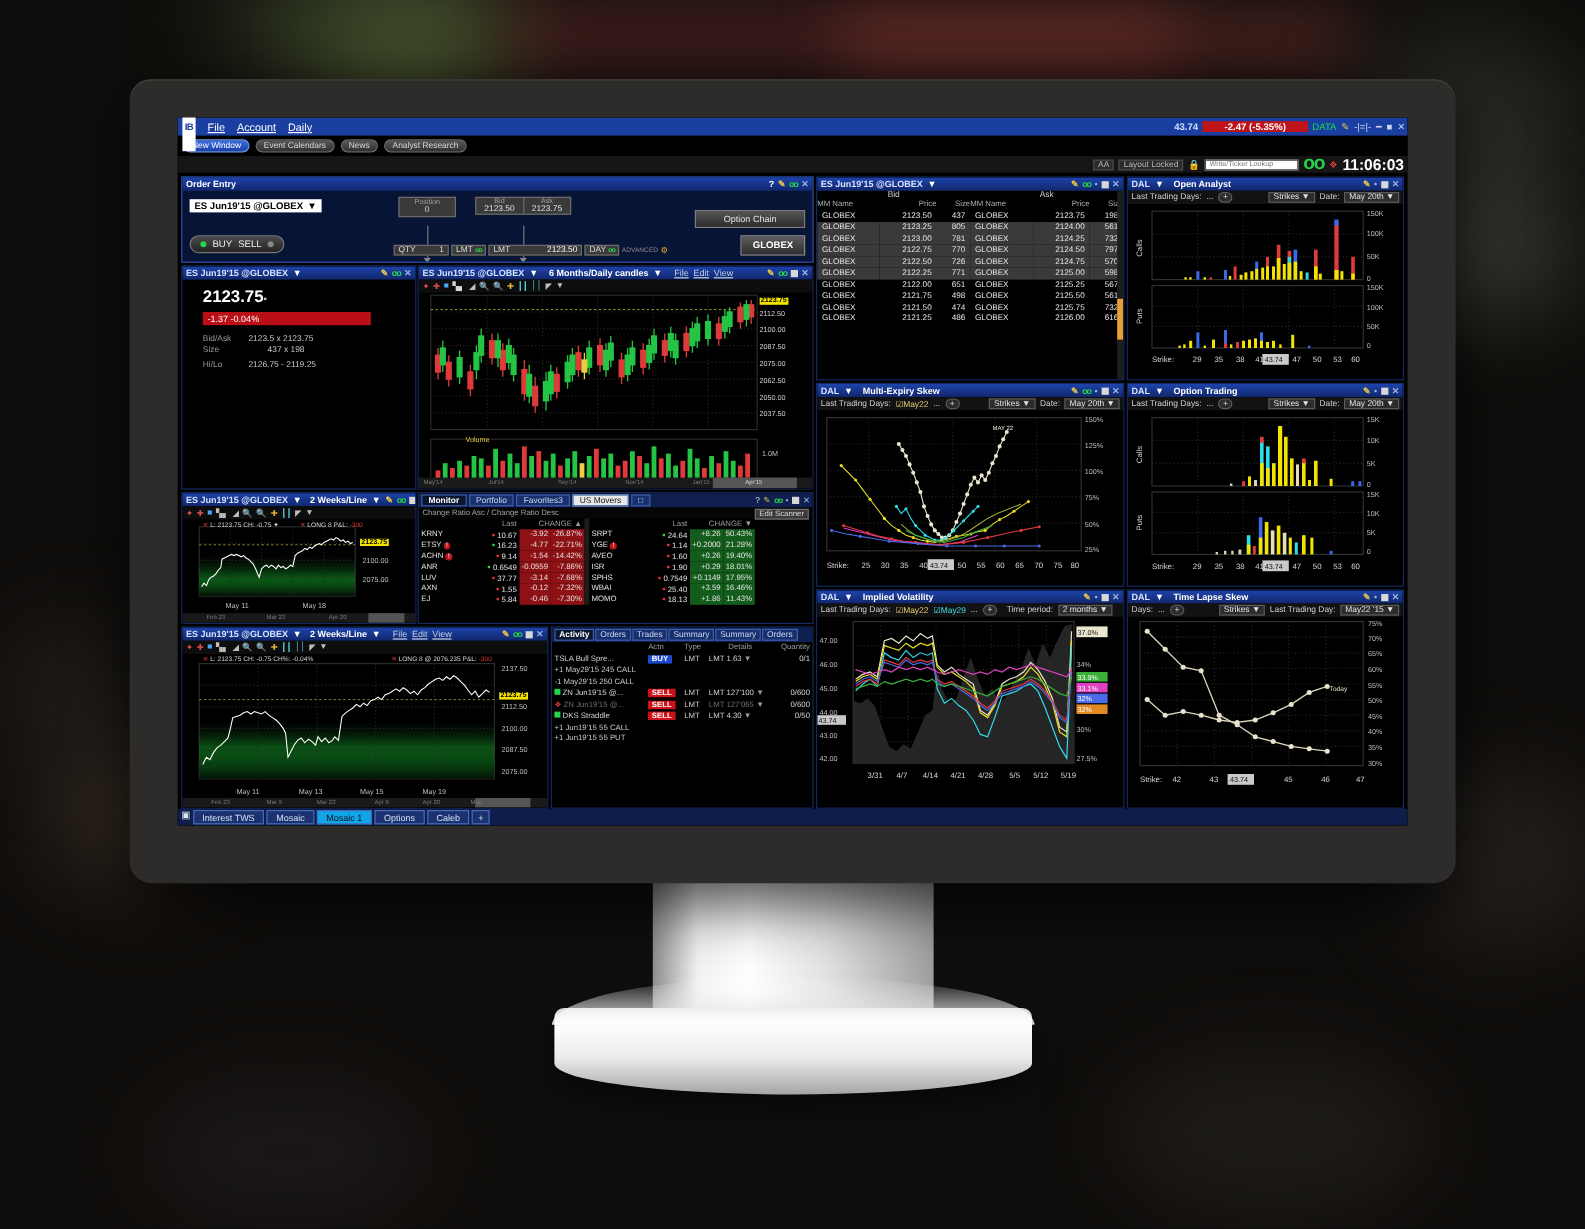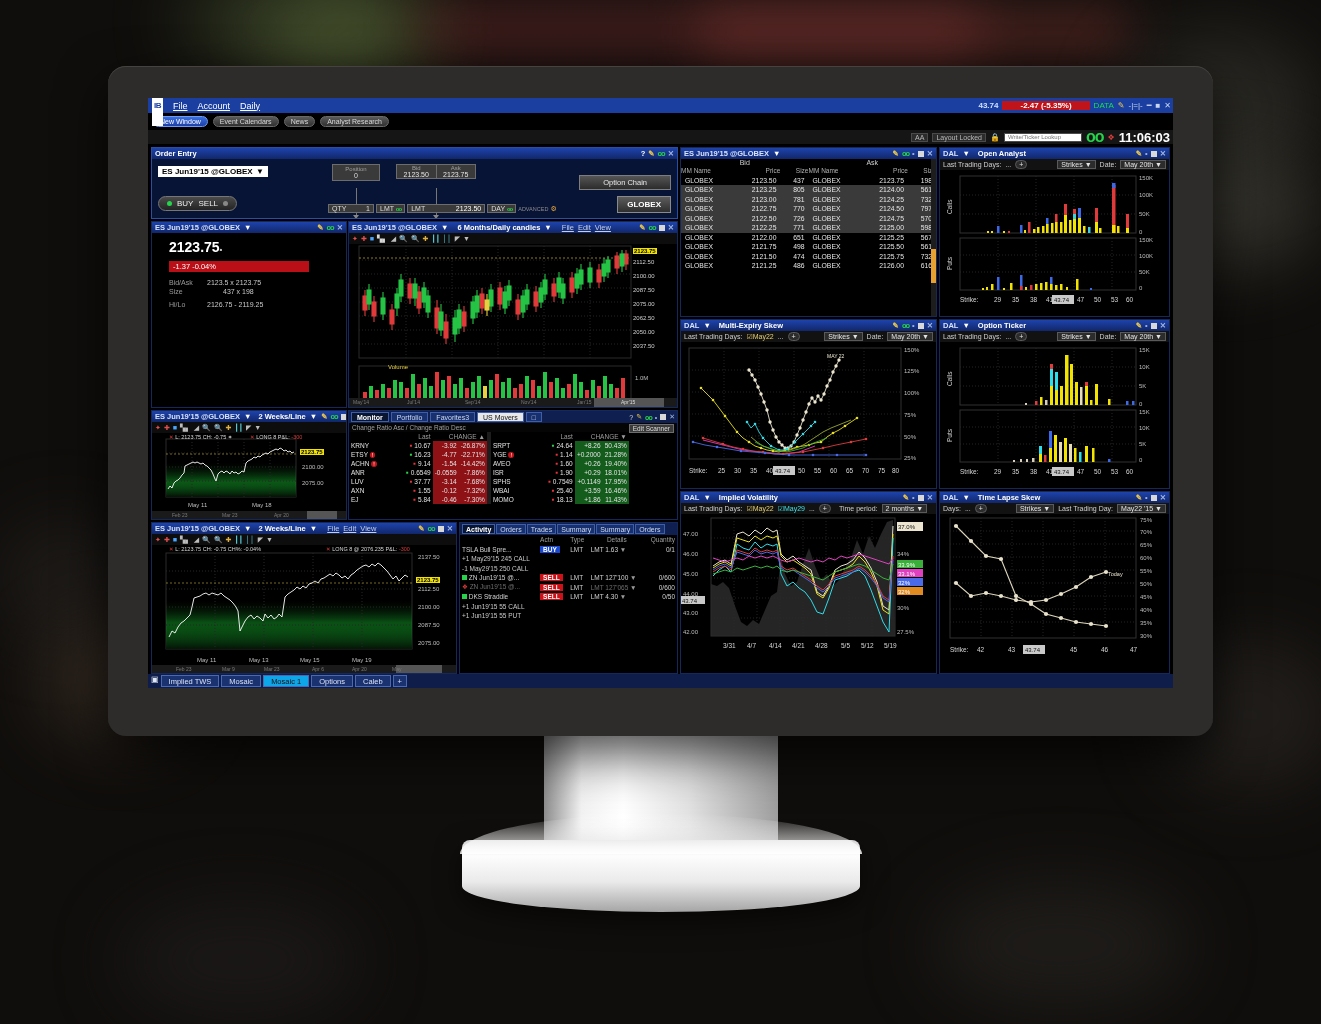--- a/index.html
+++ b/index.html
@@ -1357,21 +1357,21 @@
         <text class="axlbl2" x="197" y="131">75</text>
         <text class="axlbl2" x="211" y="131">80</text>
       </svg>
     </div>
   </div>
 
   <div class="panel" style="left:791px; top:221px; width:231px; height:170px;">
     <div class="ptitle">
       <span class="sym">DAL</span>
       <span>▼</span>
-      <span style="margin-left:4px;">Option Ticker</span>
+      <span style="margin-left:4px;">Option Trading</span>
       <span class="right">
         <span class="pencil">✎</span>
         <span class="xx">•</span>
         <span class="sq"></span>
         <span class="xx">✕</span>
       </span>
     </div>
     <div class="subbar" style="position:absolute;top:11px;left:0;right:0;">
       <span>Last Trading Days:</span>
       <span>...</span>
@@ -1655,21 +1655,21 @@
         <text x="85" y="138" style="font-size:6px;fill:#111;">43.74</text>
         <text class="axlbl2" x="130" y="138">45</text>
         <text class="axlbl2" x="161" y="138">46</text>
         <text class="axlbl2" x="190" y="138">47</text>
       </svg>
     </div>
   </div>
 
   <div class="btabs">
     <span style="color:#dfe6f5;font-size:8px;">▣</span>
-    <span class="btab">Implied TWS</span>
+    <span class="btab">Interest TWS</span>
     <span class="btab">Mosaic</span>
     <span class="btab active">Mosaic 1</span>
     <span class="btab">Options</span>
     <span class="btab">Caleb</span>
     <span class="btab" style="padding:0 4px;">+</span>
   </div>
 
 </div>
 </div>
 

